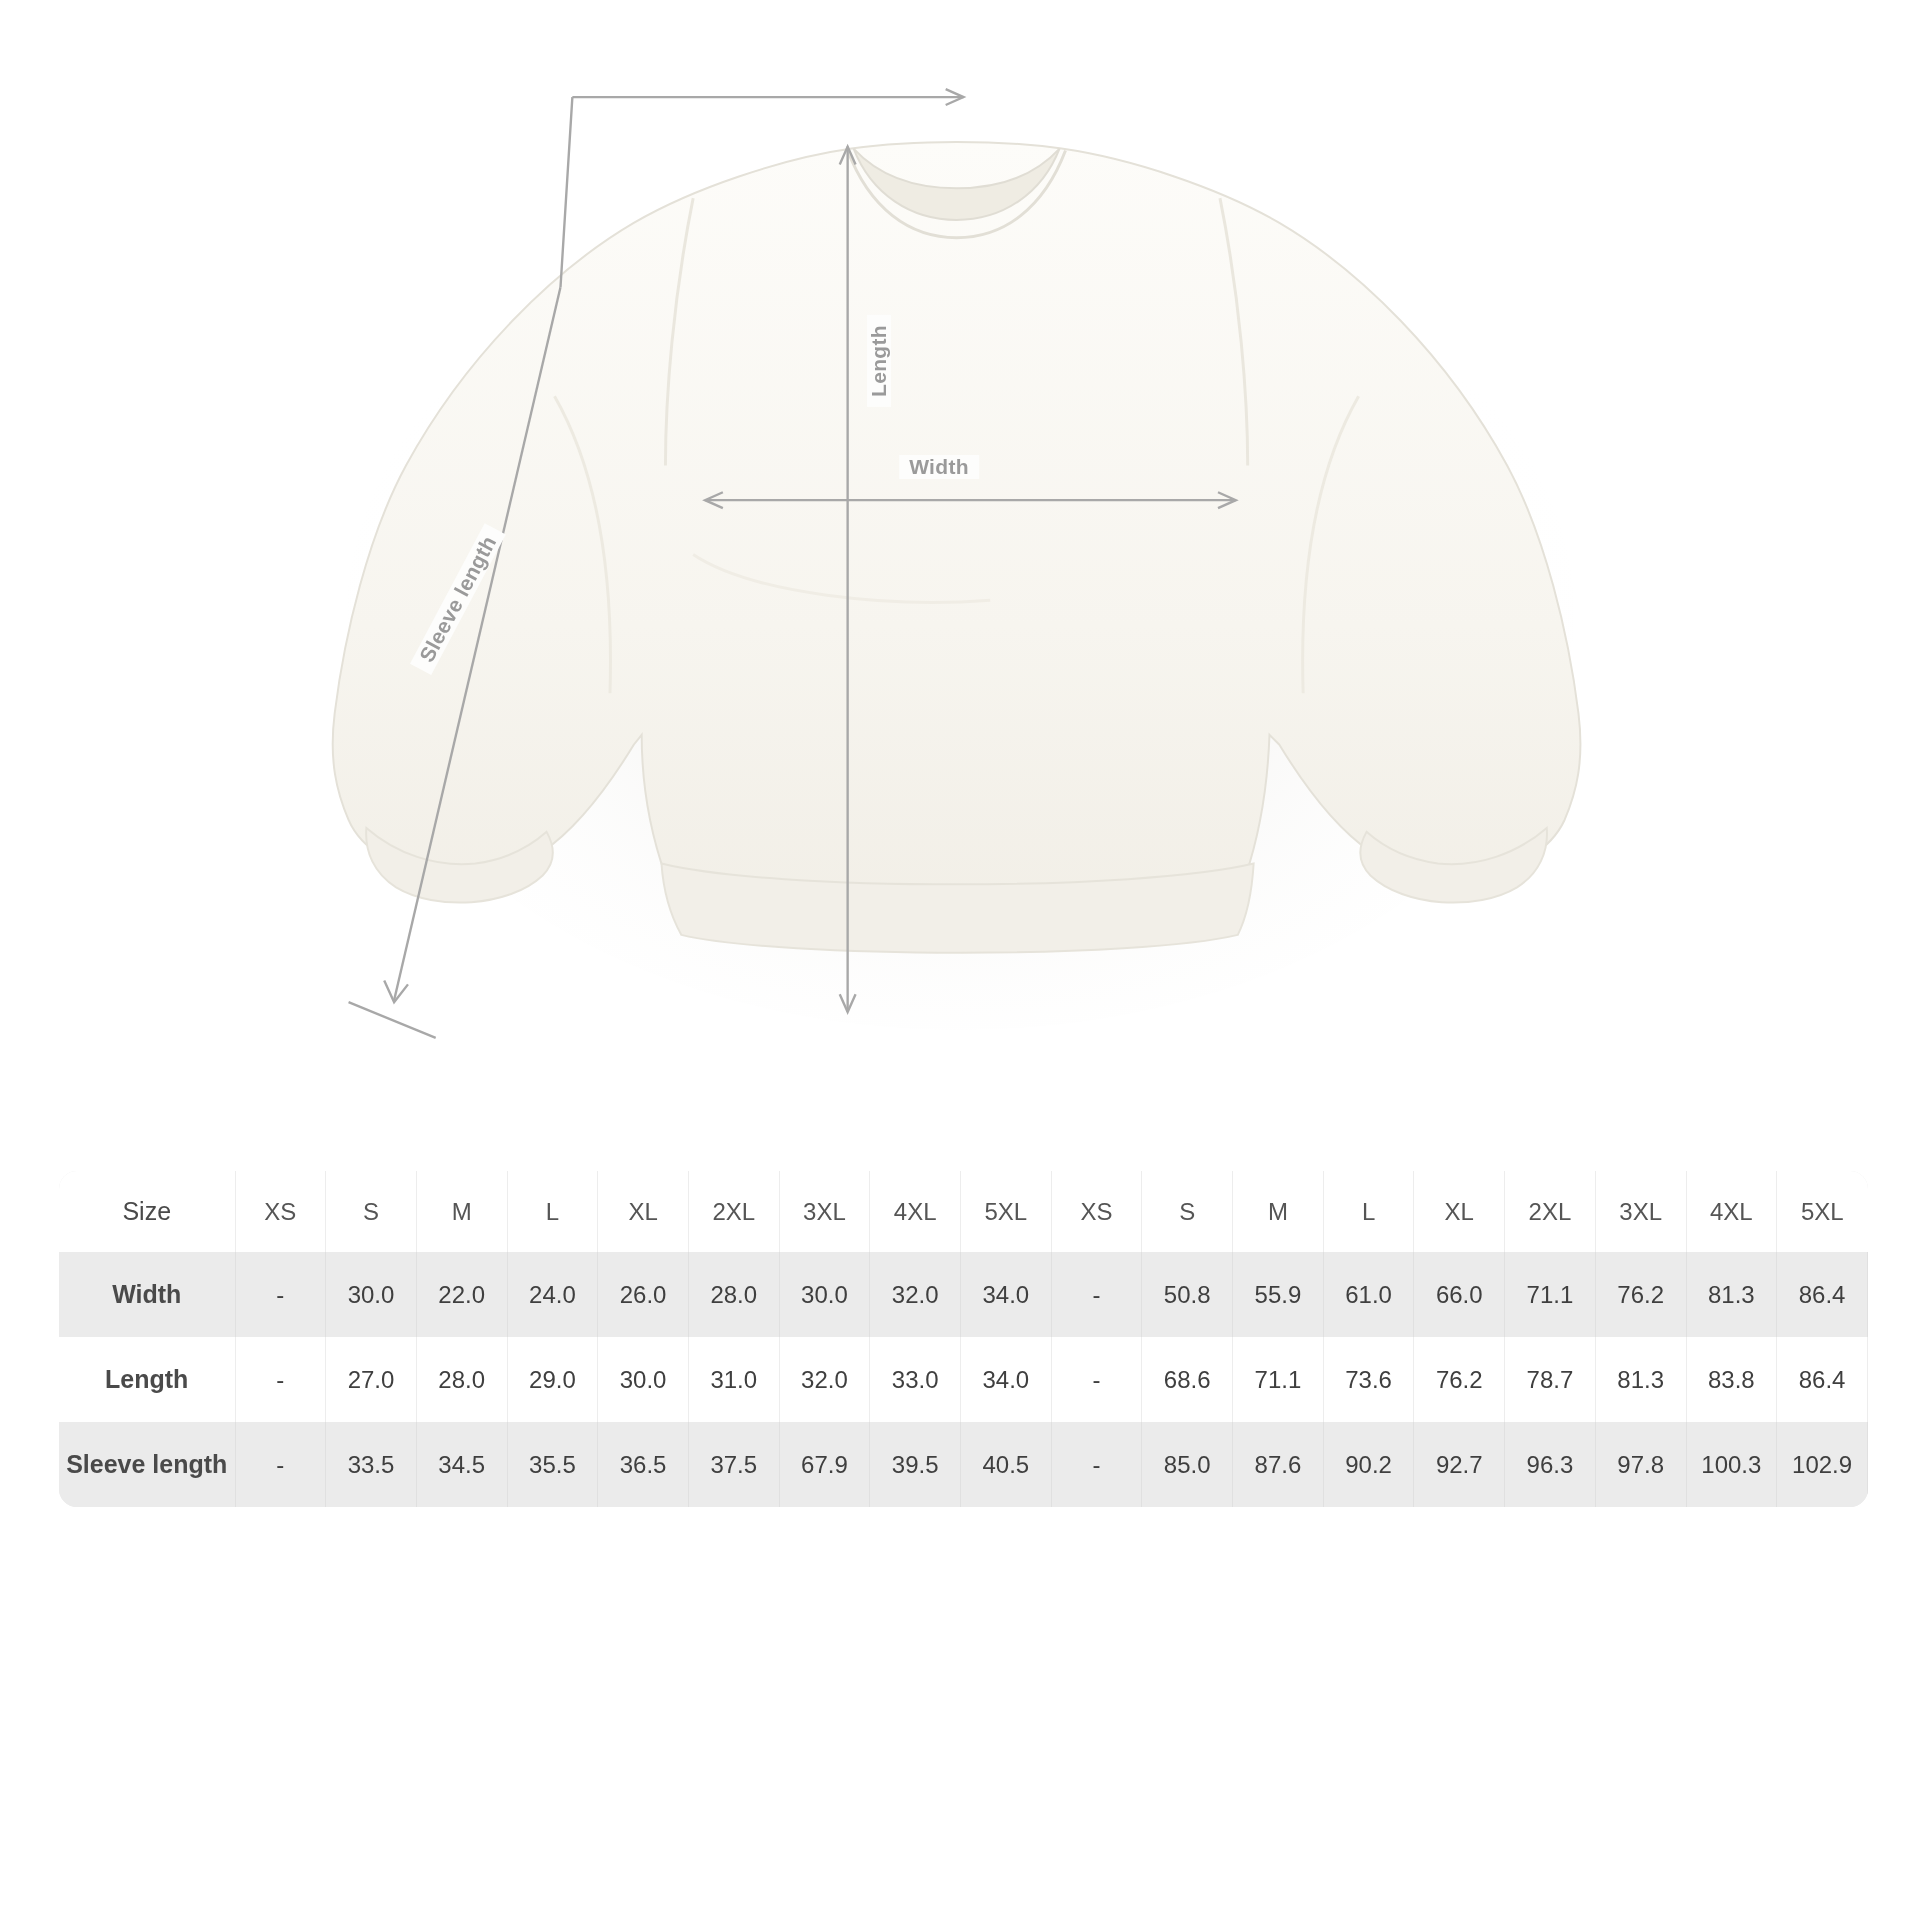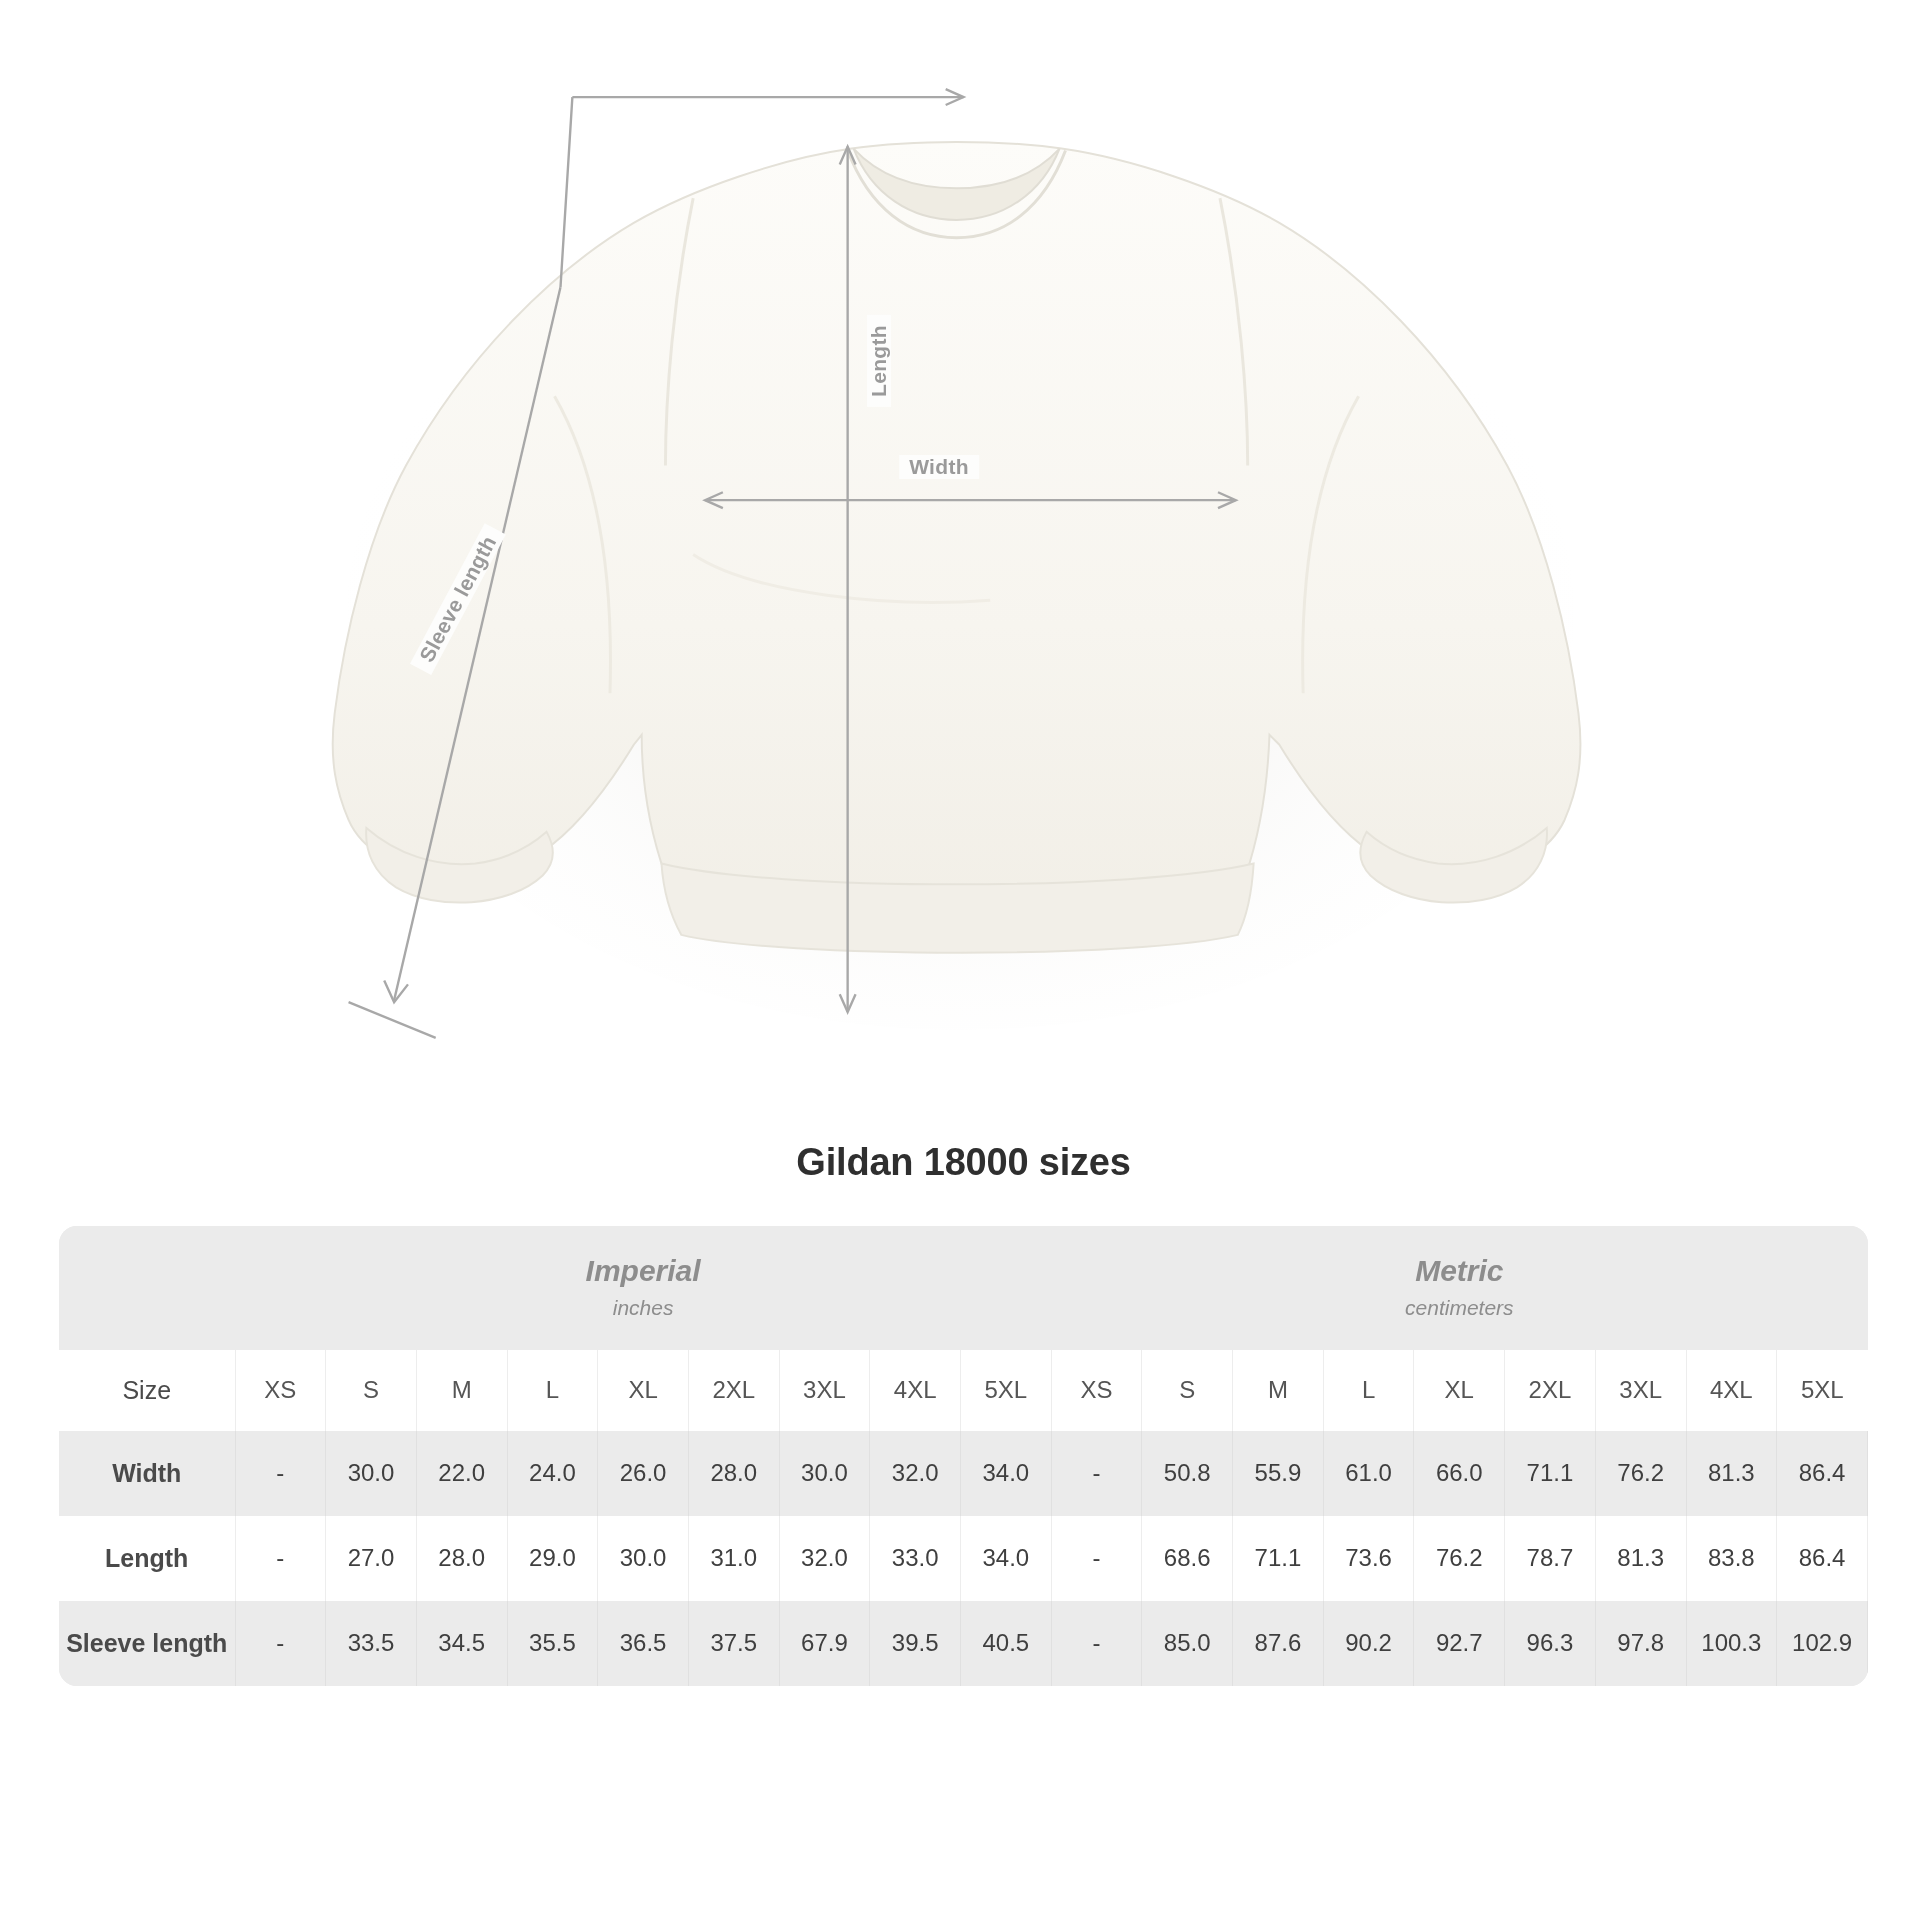--- a/index.html
+++ b/index.html
@@ -247,41 +247,29 @@
         </g>
       </svg>
     </div>
 
     <div class="dim-label width-label">Width</div>
     <div class="dim-label length-label">Length</div>
     <div class="dim-label sleeve-label">Sleeve length</div>
   </div>
 
   <div class="title-block">
-    <h1 class="chart-title">Gildan 18000 sizes</h1>
   </div>
 
   <div class="table-wrap">
     <table class="size-table">
       <colgroup>
         <col class="c-head">
         <col span="18">
       </colgroup>
       <tbody id="table-body">
-          <tr class="unit-row">
-            <td></td>
-            <td colspan="9">
-              <div class="unit-system">Imperial</div>
-              <div class="unit-sub">inches</div>
-            </td>
-            <td colspan="9">
-              <div class="unit-system">Metric</div>
-              <div class="unit-sub">centimeters</div>
-            </td>
-          </tr>
           <tr class="size-row">
             <td class="rowhead">Size</td>
             <td>XS</td>
             <td>S</td>
             <td>M</td>
             <td>L</td>
             <td>XL</td>
             <td>2XL</td>
             <td>3XL</td>
             <td>4XL</td>

